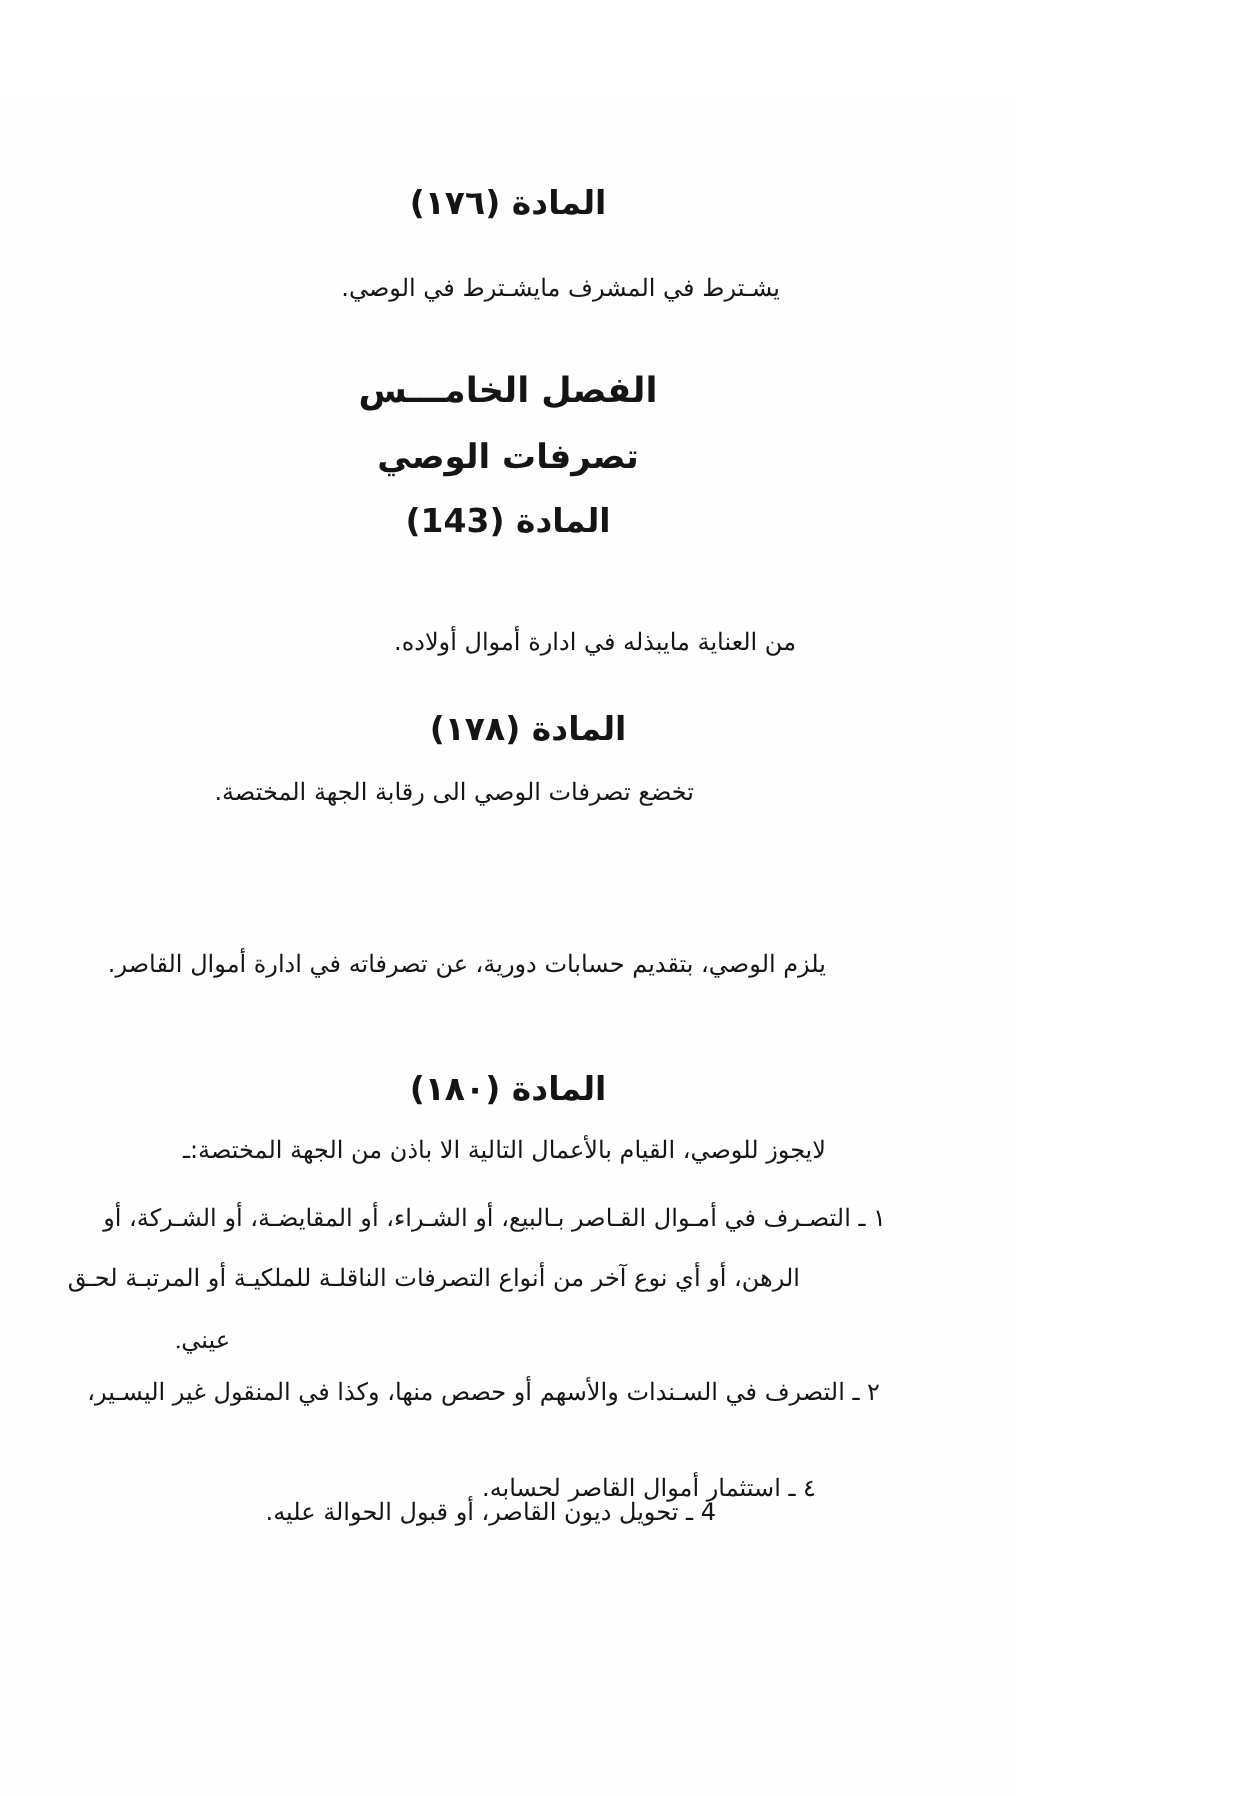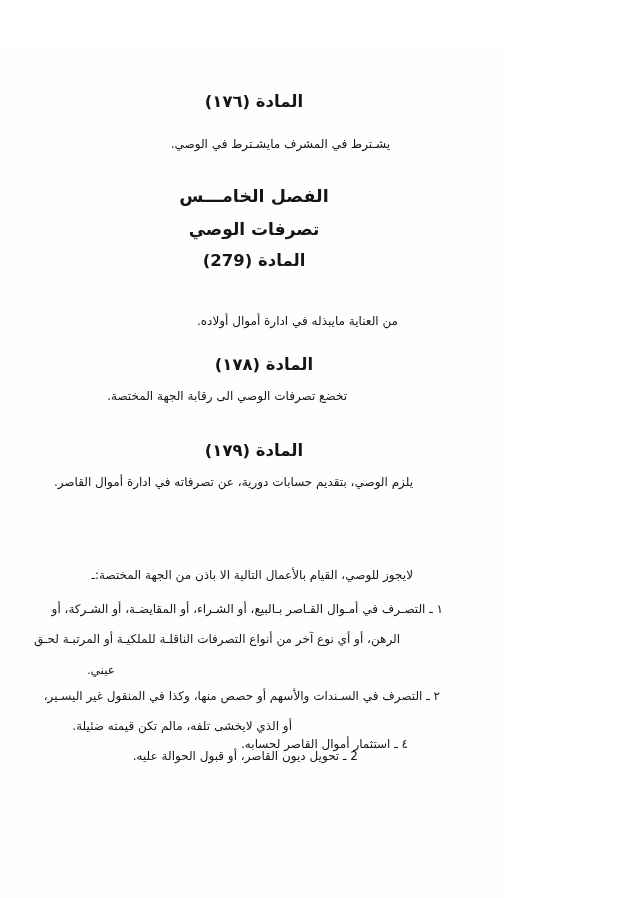--- a/index.html
+++ b/index.html
@@ -54,37 +54,36 @@
 <body>
 
 <div class="page">
 
   <div class="heading" style="top:42px;">المادة (١٧٦)</div>
   <div class="line" style="top:84px; right:118px;">يشـترط في المشرف مايشـترط في الوصي.</div>
 
   <div class="heading chapter-title" style="top:136px;">الفصل الخامـــس</div>
   <div class="heading chapter-subtitle" style="top:169px;">تصرفات الوصي</div>
 
-  <div class="heading" style="top:201px;">المادة (279)</div>
+  <div class="heading" style="top:201px;">المادة (143)</div>
   <div class="line" style="top:261px; right:110px;">من العناية مايبذله في ادارة أموال أولاده.</div>
 
   <div class="heading" style="top:305px;padding-left:20px;">المادة (١٧٨)</div>
   <div class="line" style="top:336px; right:161px;">تخضع تصرفات الوصي الى رقابة الجهة المختصة.</div>
 
-  <div class="heading" style="top:391px;">المادة (١٧٩)</div>
   <div class="line" style="top:422px; right:95px;">يلزم الوصي، بتقديم حسابات دورية، عن تصرفاته في ادارة أموال القاصر.</div>
 
+  <div class="heading" style="top:485px;">المادة (١٨٠)</div>
   <div class="line" style="top:515px; right:95px;">لايجوز للوصي، القيام بالأعمال التالية الا باذن من الجهة المختصة:ـ</div>
 
   <div class="line" style="top:549px; right:65px;">١ ـ التصـرف في أمـوال القـاصر بـالبيع، أو الشـراء، أو المقايضـة، أو الشـركة، أو</div>
   <div class="line" style="top:579px; right:108px;">الرهن، أو أي نوع آخر من أنواع التصرفات الناقلـة للملكيـة أو المرتبـة لحـق</div>
   <div class="line" style="top:610px; right:393px;font-family:Liberation Serif, serif;">عيني.</div>
 
   <div class="line" style="top:636px; right:68px;">٢ ـ التصرف في السـندات والأسهم أو حصص منها، وكذا في المنقول غير اليسـير،</div>
-  <div class="line" style="top:666px; right:216px;">أو الذي لايخشى تلفه، مالم تكن قيمته ضئيلة.</div>
 
-  <div class="line" style="top:696px; right:150px;">2 ـ تحويل ديون القاصر، أو قبول الحوالة عليه.</div>
+  <div class="line" style="top:696px; right:150px;">4 ـ تحويل ديون القاصر، أو قبول الحوالة عليه.</div>
 
   <div class="line" style="top:684px; right:100px;">٤ ـ استثمار أموال القاصر لحسابه.</div>
 
   <div class="page-number" style="top:851px;">٤٧</div>
 
 </div>
 
 </body></html>

